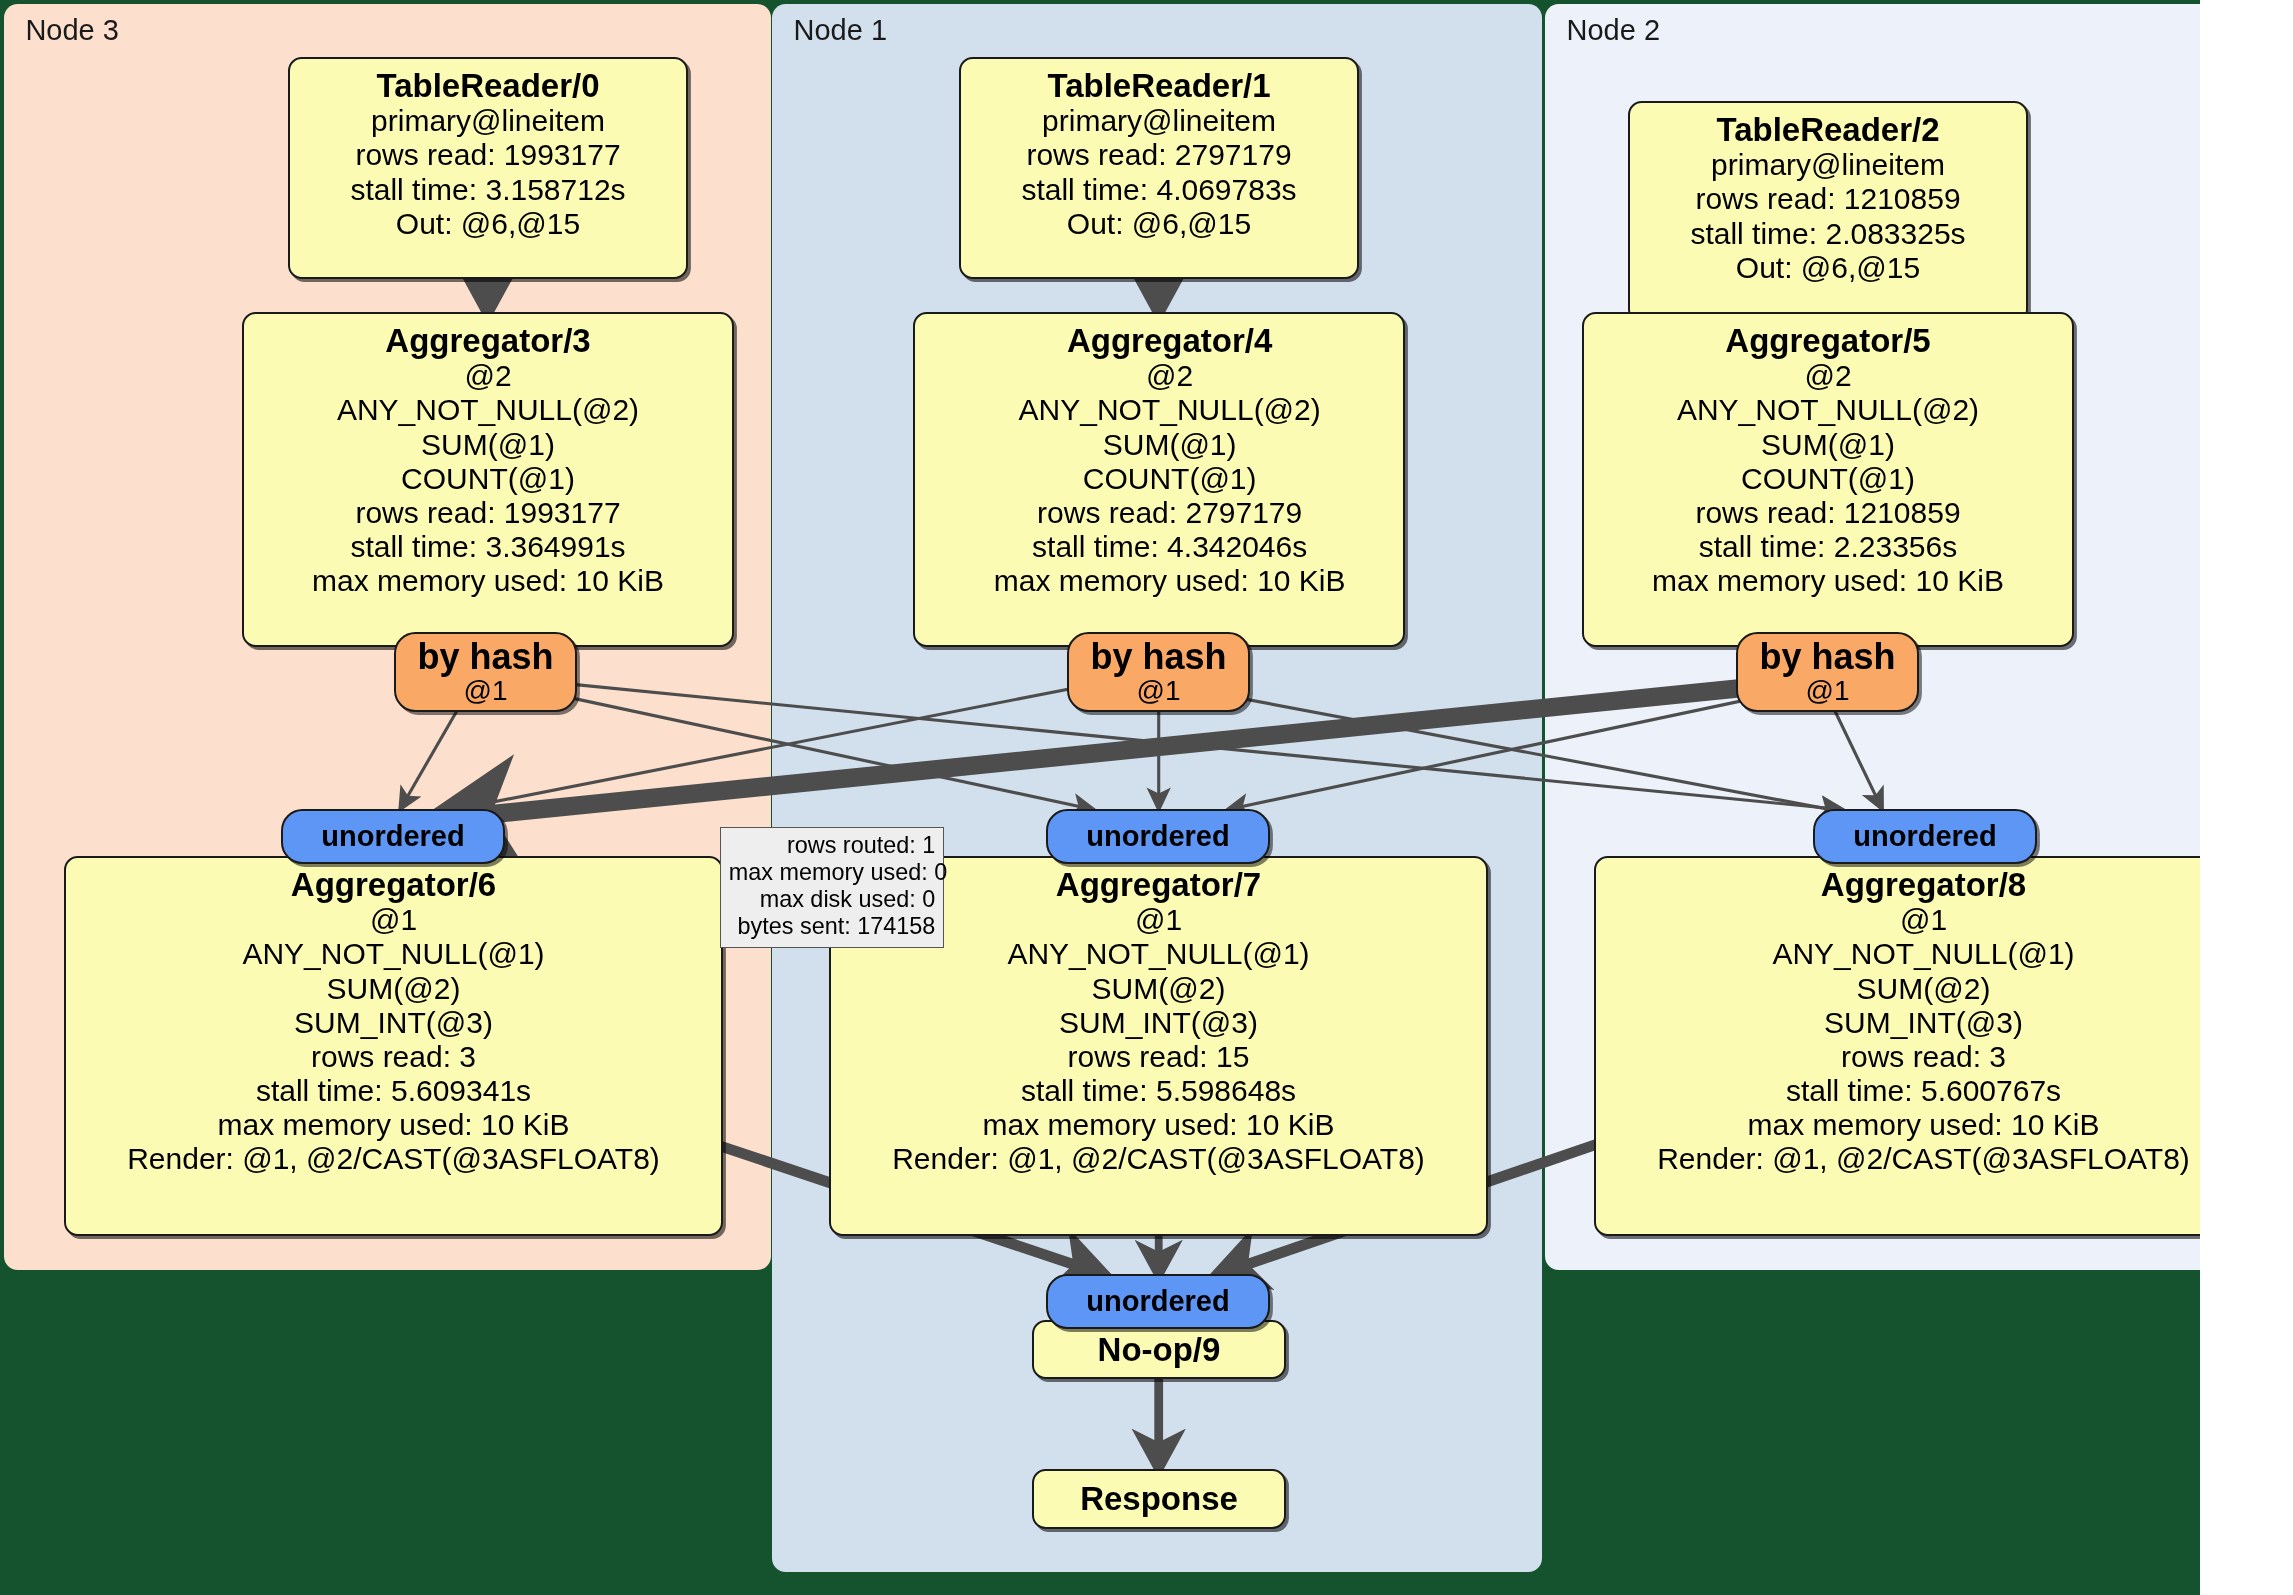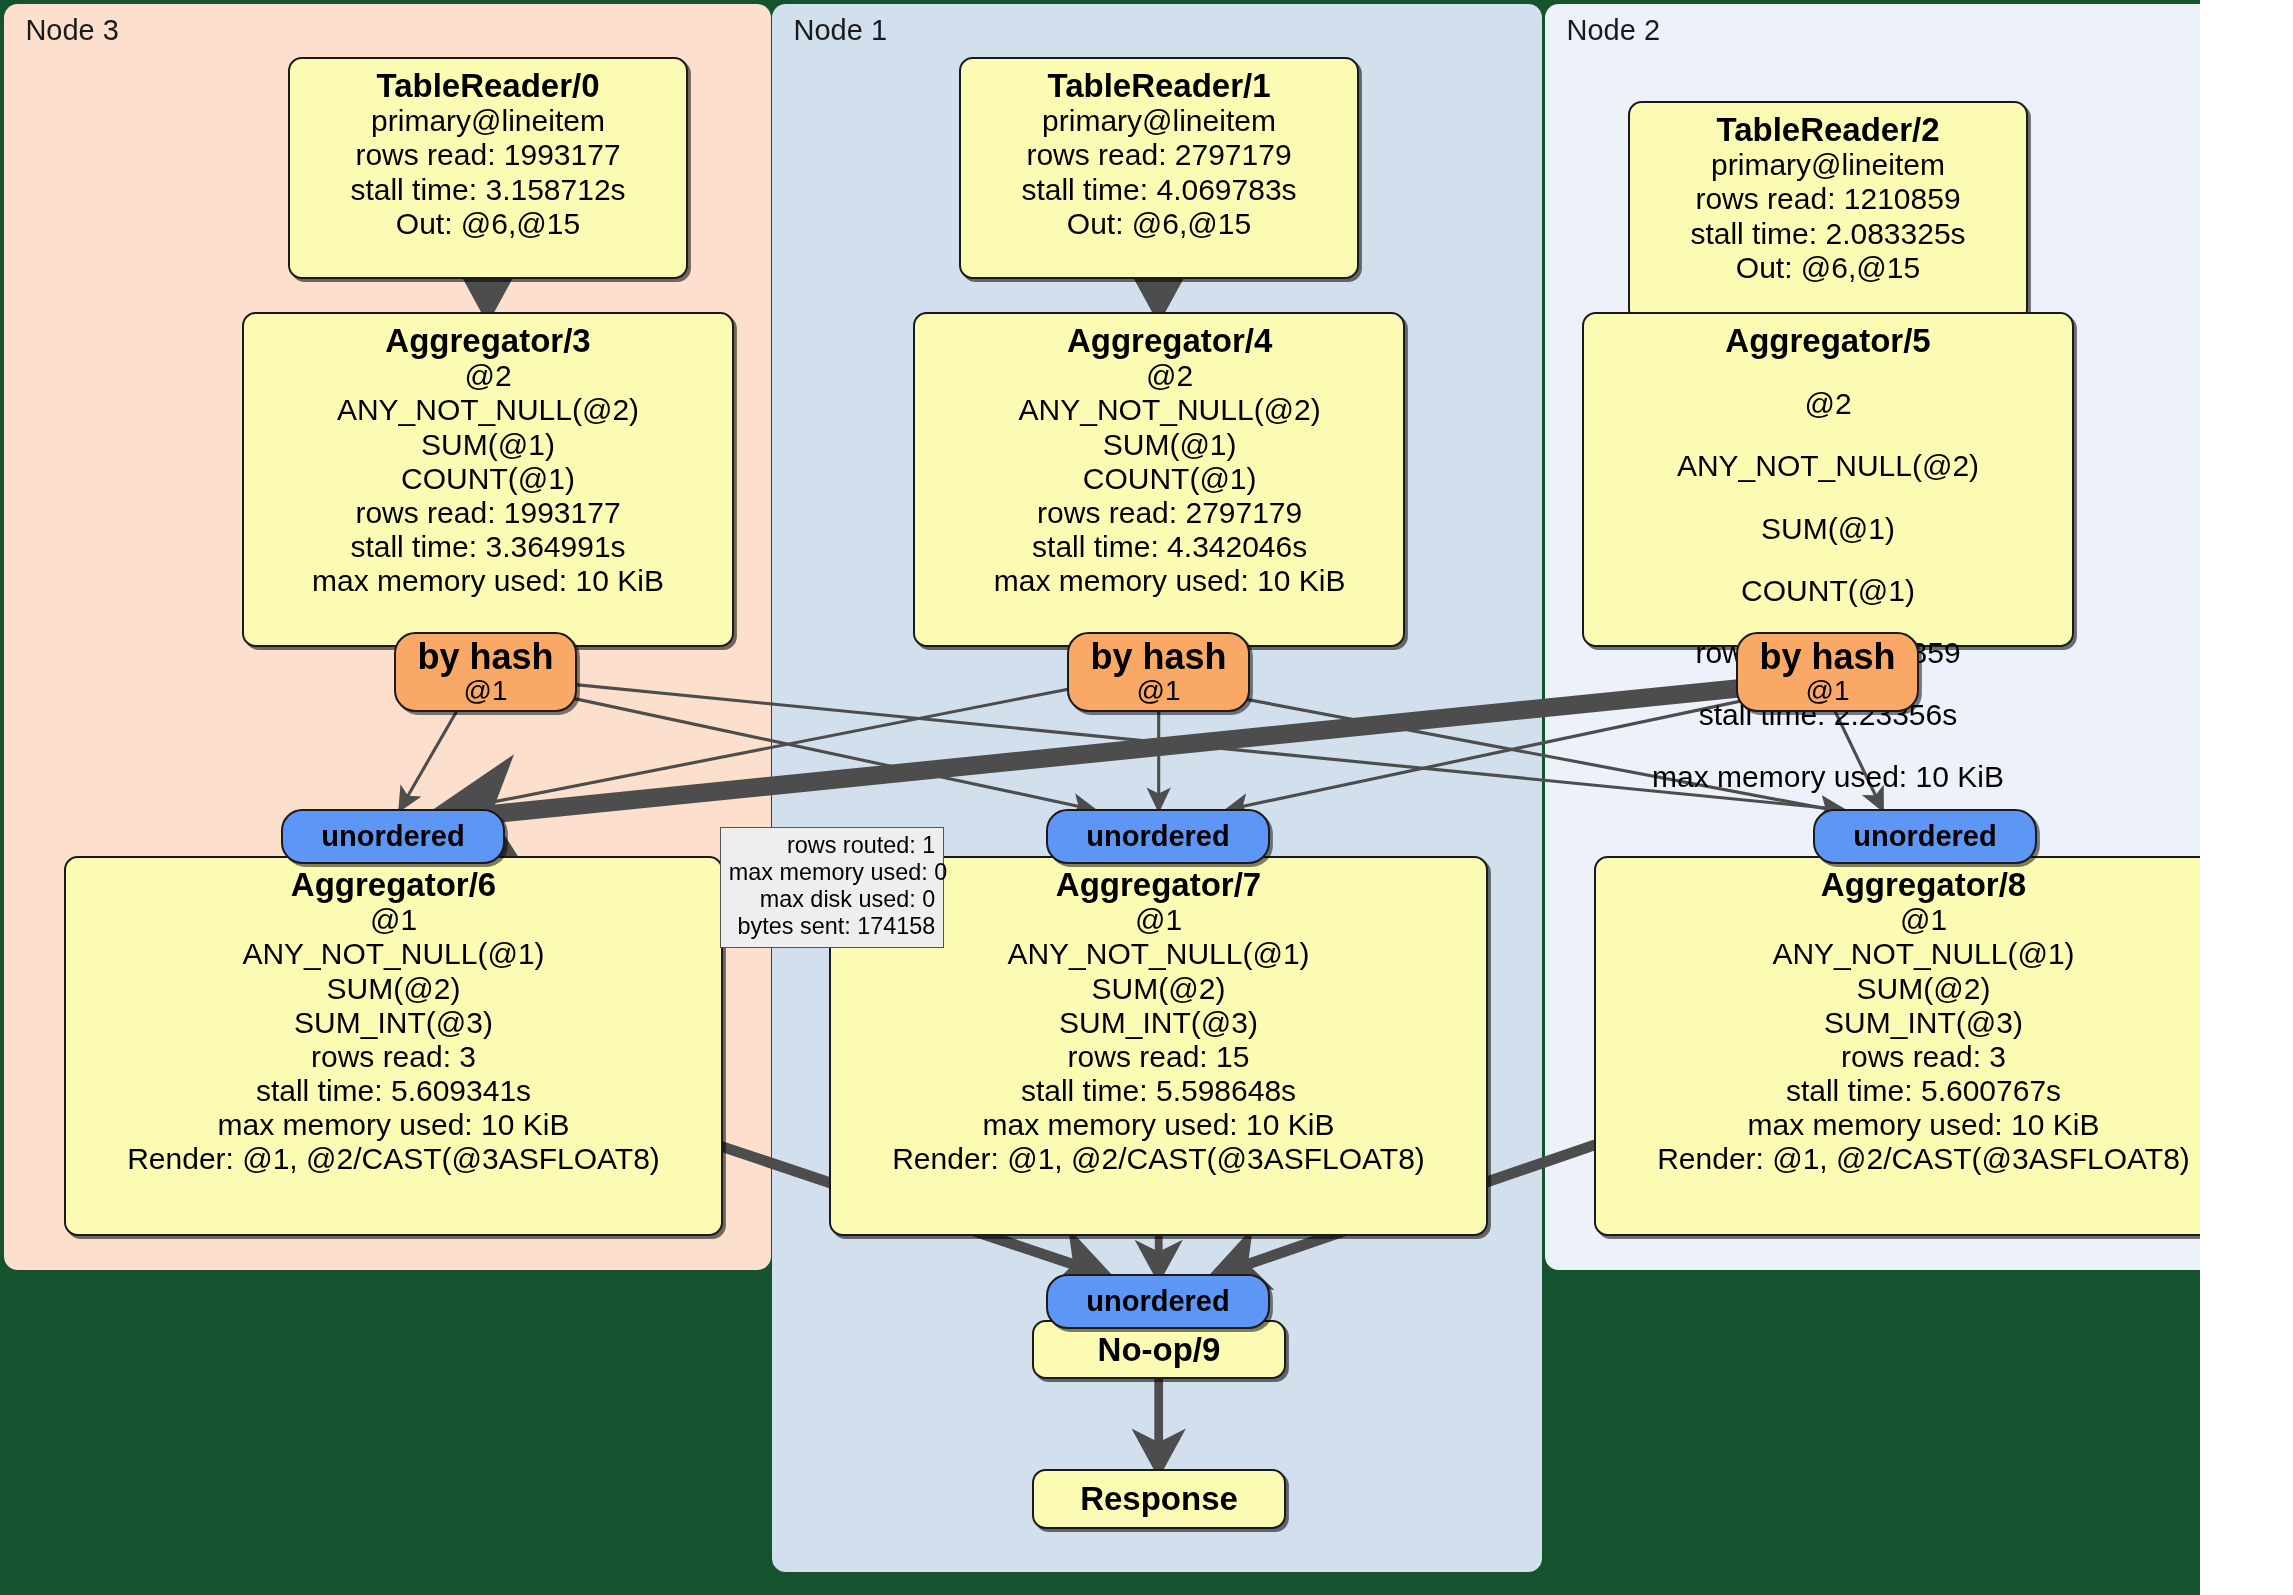--- a/index.html
+++ b/index.html
@@ -327,21 +327,21 @@
   </div>
 
   <div class="proc" style="left:1628px; top:57px; width:400px; height:222px;margin-top:44px;">
     <div class="ptitle">TableReader/2</div>
     <div class="pline">primary@lineitem</div>
     <div class="pline">rows read: 1210859</div>
     <div class="pline">stall time: 2.083325s</div>
     <div class="pline">Out: @6,@15</div>
   </div>
 
-  <div class="proc" style="left:1582px; top:312px; width:492px; height:335px;gap:28px;">
+  <div class="proc" style="left:1582px; top:312px; width:492px; height:335px;">
     <div class="ptitle">Aggregator/5</div>
     <div class="pline">@2</div>
     <div class="pline">ANY_NOT_NULL(@2)</div>
     <div class="pline">SUM(@1)</div>
     <div class="pline">COUNT(@1)</div>
     <div class="pline">rows read: 1210859</div>
     <div class="pline">stall time: 2.23356s</div>
     <div class="pline">max memory used: 10 KiB</div>
   </div>
 

